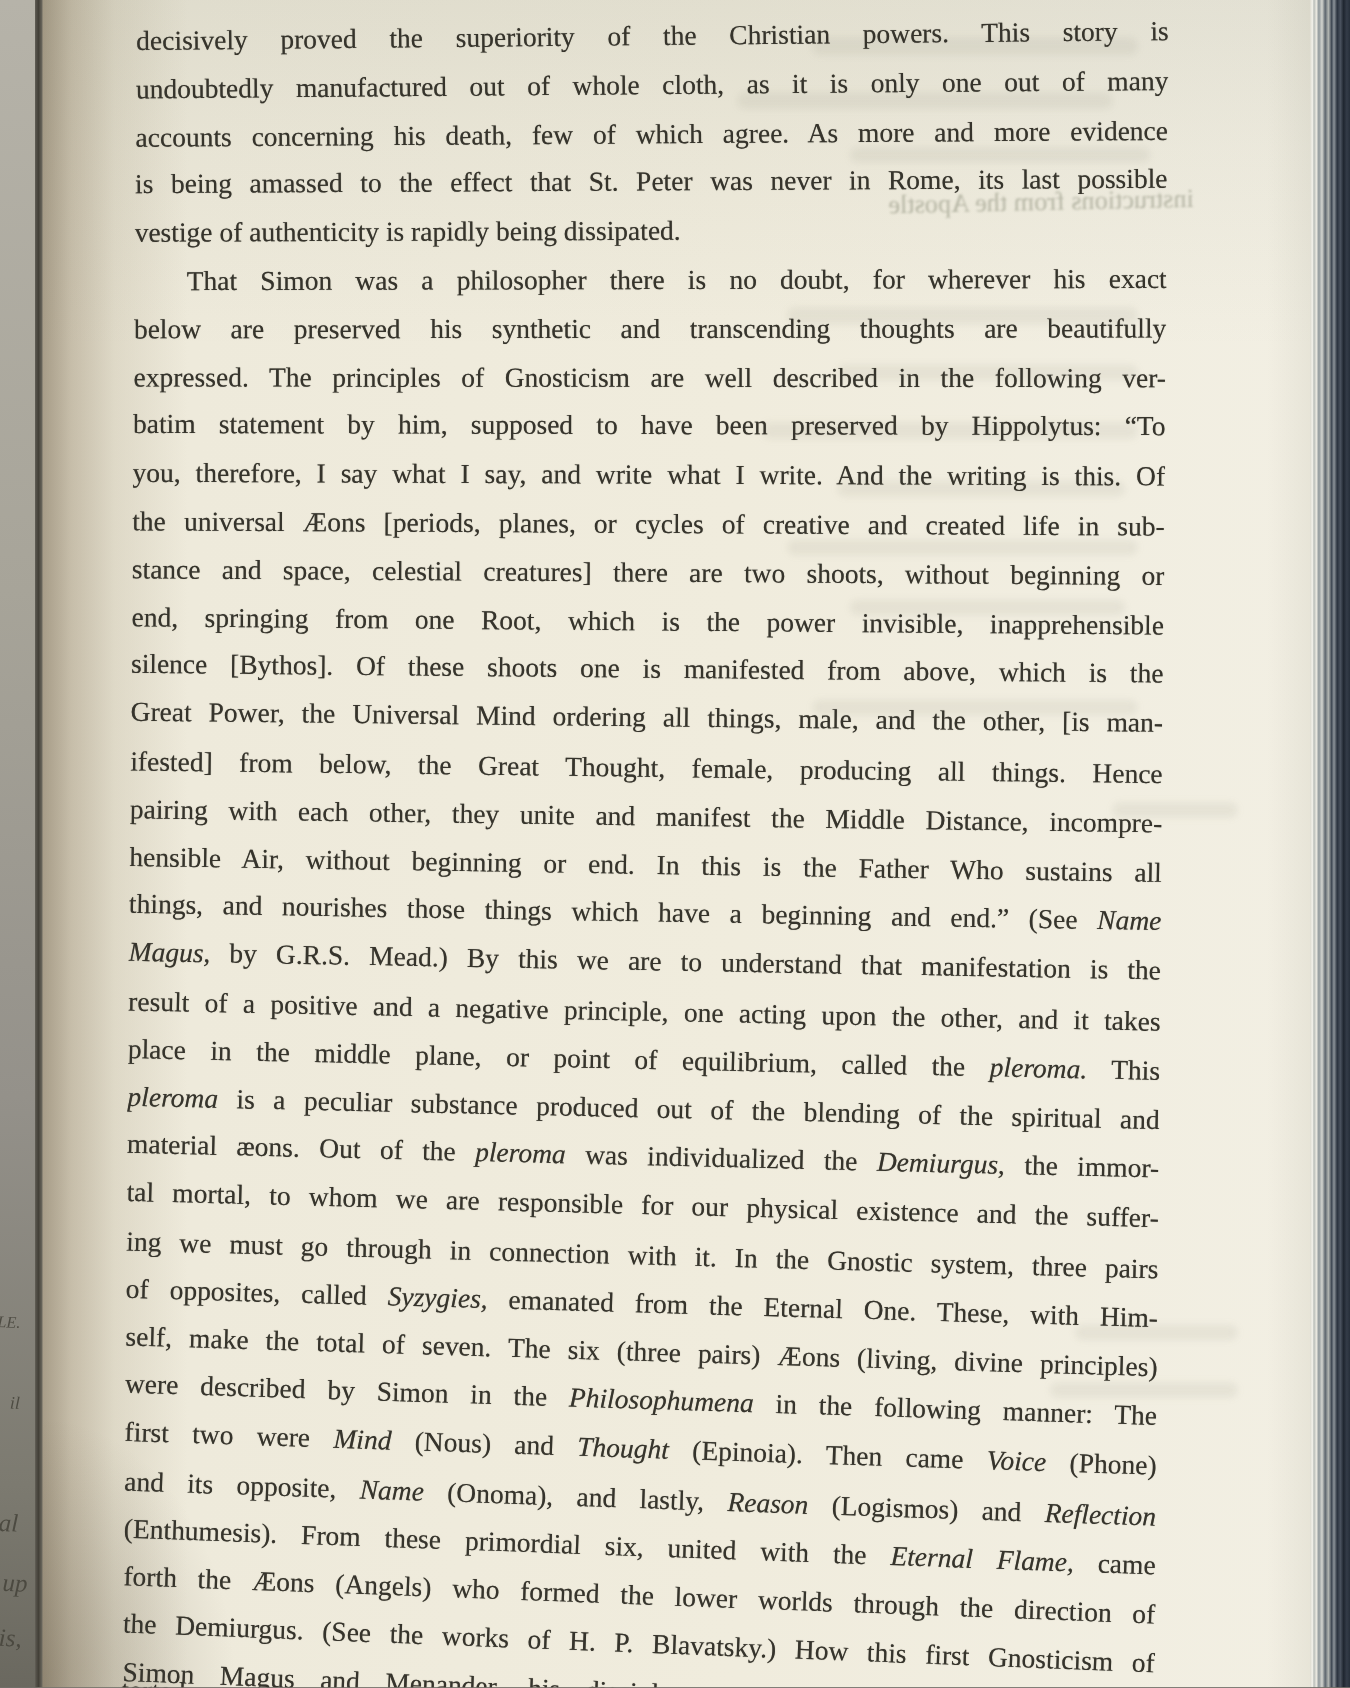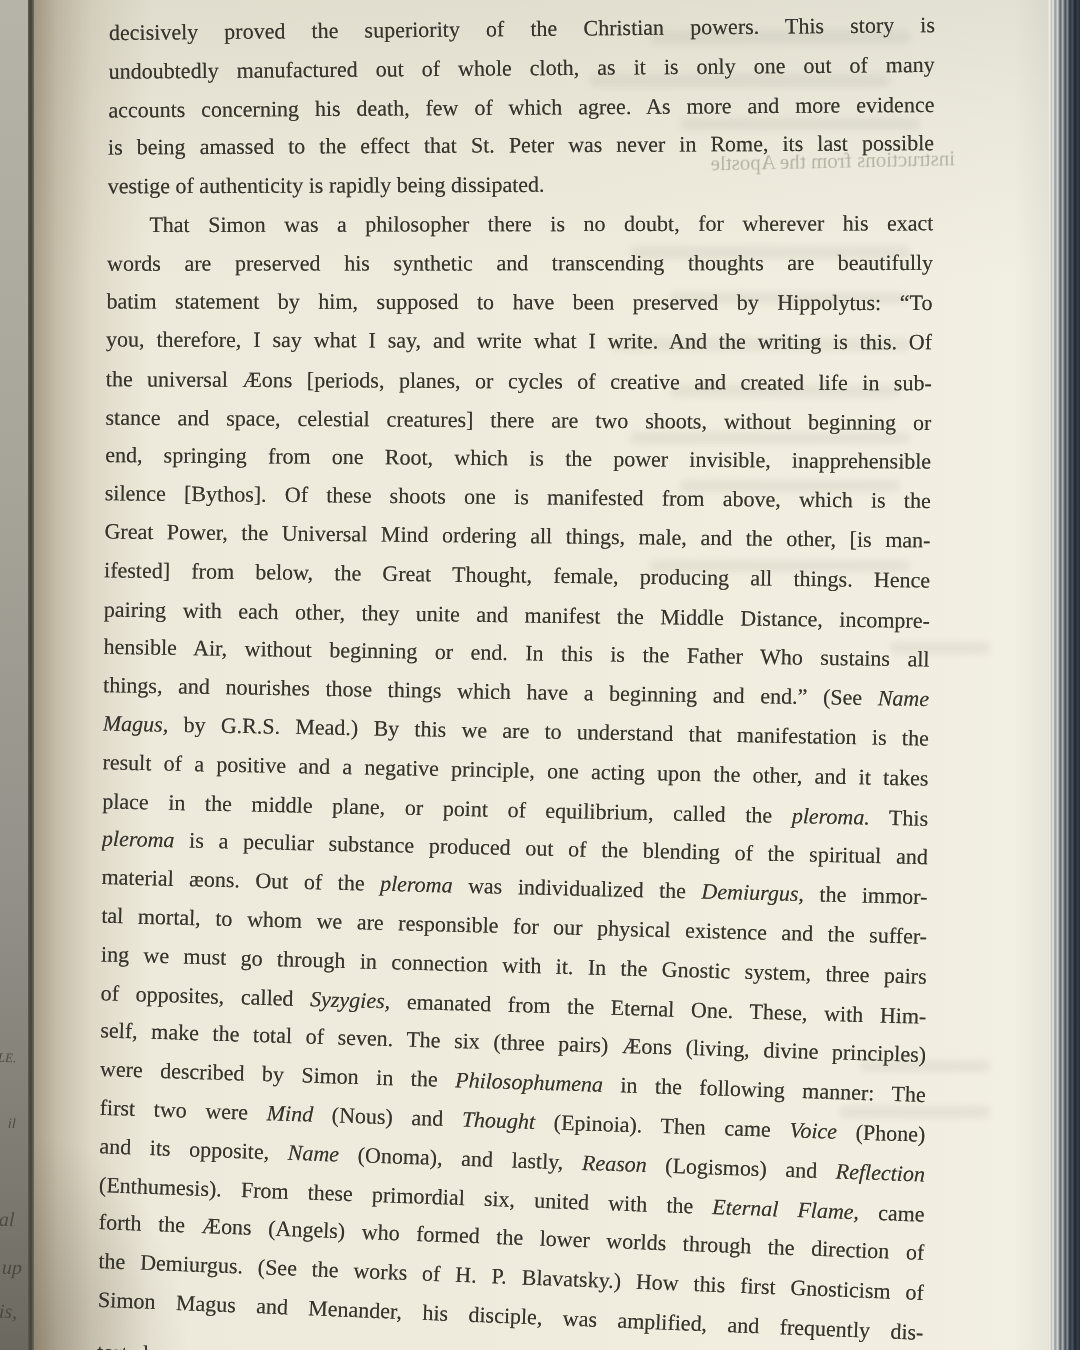--- a/index.html
+++ b/index.html
@@ -119,21 +119,22 @@
         <div class="smudge" style="left: 810px; top: 1106px; width: 150px; height: 12px;"></div>
       </div>
 
     <div class="text-block">
         <div class="line" style="transform: rotate(-0.55deg) translate(0px, 0px);"><span>decisively proved the superiority of the Christian powers. This story is</span></div>
         <div class="line" style="transform: rotate(-0.47deg) translate(-0.3px, 0.7px);"><span>undoubtedly manufactured out of whole cloth, as it is only one out of many</span></div>
         <div class="line" style="transform: rotate(-0.38deg) translate(-0.6px, 0.4px);"><span>accounts concerning his death, few of which agree. As more and more evidence</span></div>
         <div class="line" style="transform: rotate(-0.3deg) translate(-1px, -0.5px);"><span>is being amassed to the effect that St. Peter was never in Rome, its last possible</span></div>
         <div class="line para-end" style="transform: rotate(-0.21deg) translate(-1.3px, -0.6px);"><span>vestige of authenticity is rapidly being dissipated.</span></div>
         <div class="line indent" style="transform: rotate(-0.13deg) translate(-1.6px, 0.2px);"><span>That Simon was a philosopher there is no doubt, for wherever his exact</span></div>
-        <div class="line" style="transform: rotate(-0.05deg) translate(-1.9px, 0.7px);"><span>words are preserved his synthetic and transcending thoughts are beautifully</span></div>
+        <div class="line" style="transform: rotate(-0.05deg) translate(-1.9px, 0.7px);"><span>below are preserved his synthetic and transcending thoughts are beautifully</span></div>
+        <div class="line" style="transform: rotate(0.04deg) translate(-2.2px, 0.2px);"><span>expressed. The principles of Gnosticism are well described in the following ver-</span></div>
         <div class="line" style="transform: rotate(0.12deg) translate(-2.6px, -0.6px);"><span>batim statement by him, supposed to have been preserved by Hippolytus: “To</span></div>
         <div class="line" style="transform: rotate(0.2deg) translate(-2.9px, -0.5px);"><span>you, therefore, I say what I say, and write what I write. And the writing is this. Of</span></div>
         <div class="line" style="transform: rotate(0.29deg) translate(-3.2px, 0.3px);"><span>the universal Æons [periods, planes, or cycles of creative and created life in sub-</span></div>
         <div class="line" style="transform: rotate(0.37deg) translate(-3.5px, 0.7px);"><span>stance and space, celestial creatures] there are two shoots, without beginning or</span></div>
         <div class="line" style="transform: rotate(0.46deg) translate(-3.8px, 0.1px);"><span>end, springing from one Root, which is the power invisible, inapprehensible</span></div>
         <div class="line" style="transform: rotate(0.54deg) translate(-4.2px, -0.7px);"><span>silence [Bythos]. Of these shoots one is manifested from above, which is the</span></div>
         <div class="line" style="transform: rotate(0.62deg) translate(-4.5px, -0.4px);"><span>Great Power, the Universal Mind ordering all things, male, and the other, [is man-</span></div>
         <div class="line" style="transform: rotate(0.71deg) translate(-4.8px, 0.4px);"><span>ifested] from below, the Great Thought, female, producing all things. Hence</span></div>
         <div class="line" style="transform: rotate(0.79deg) translate(-5.1px, 0.7px);"><span>pairing with each other, they unite and manifest the Middle Distance, incompre-</span></div>
         <div class="line" style="transform: rotate(0.88deg) translate(-5.4px, -0.1px);"><span>hensible Air, without beginning or end. In this is the Father Who sustains all</span></div>

